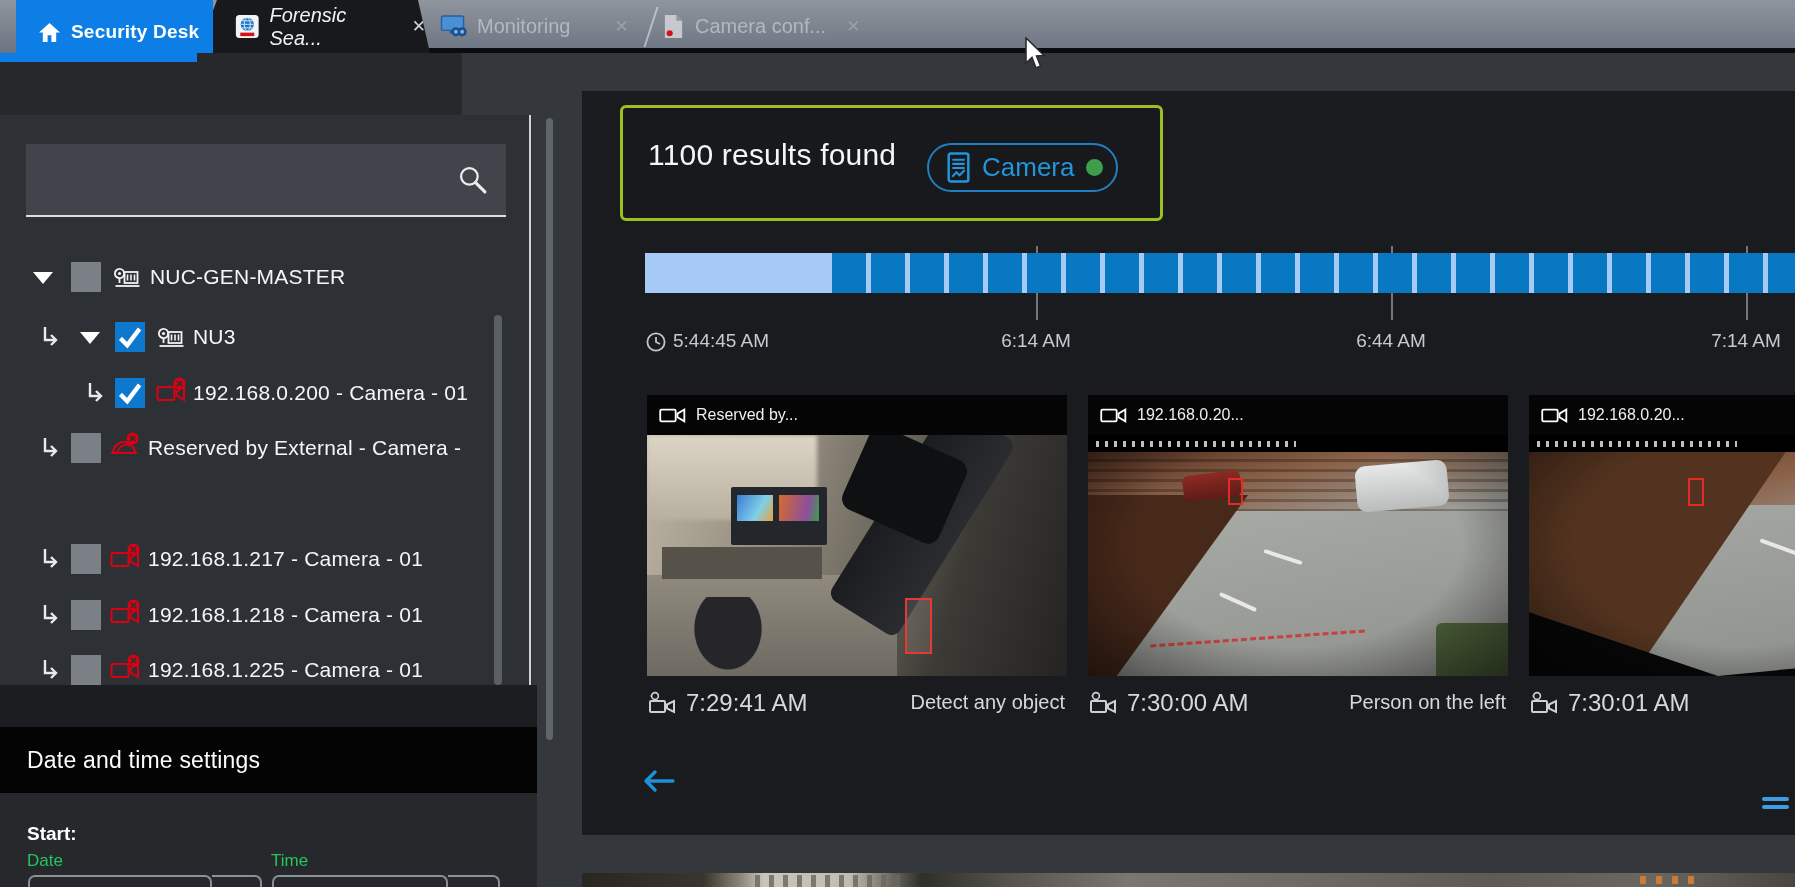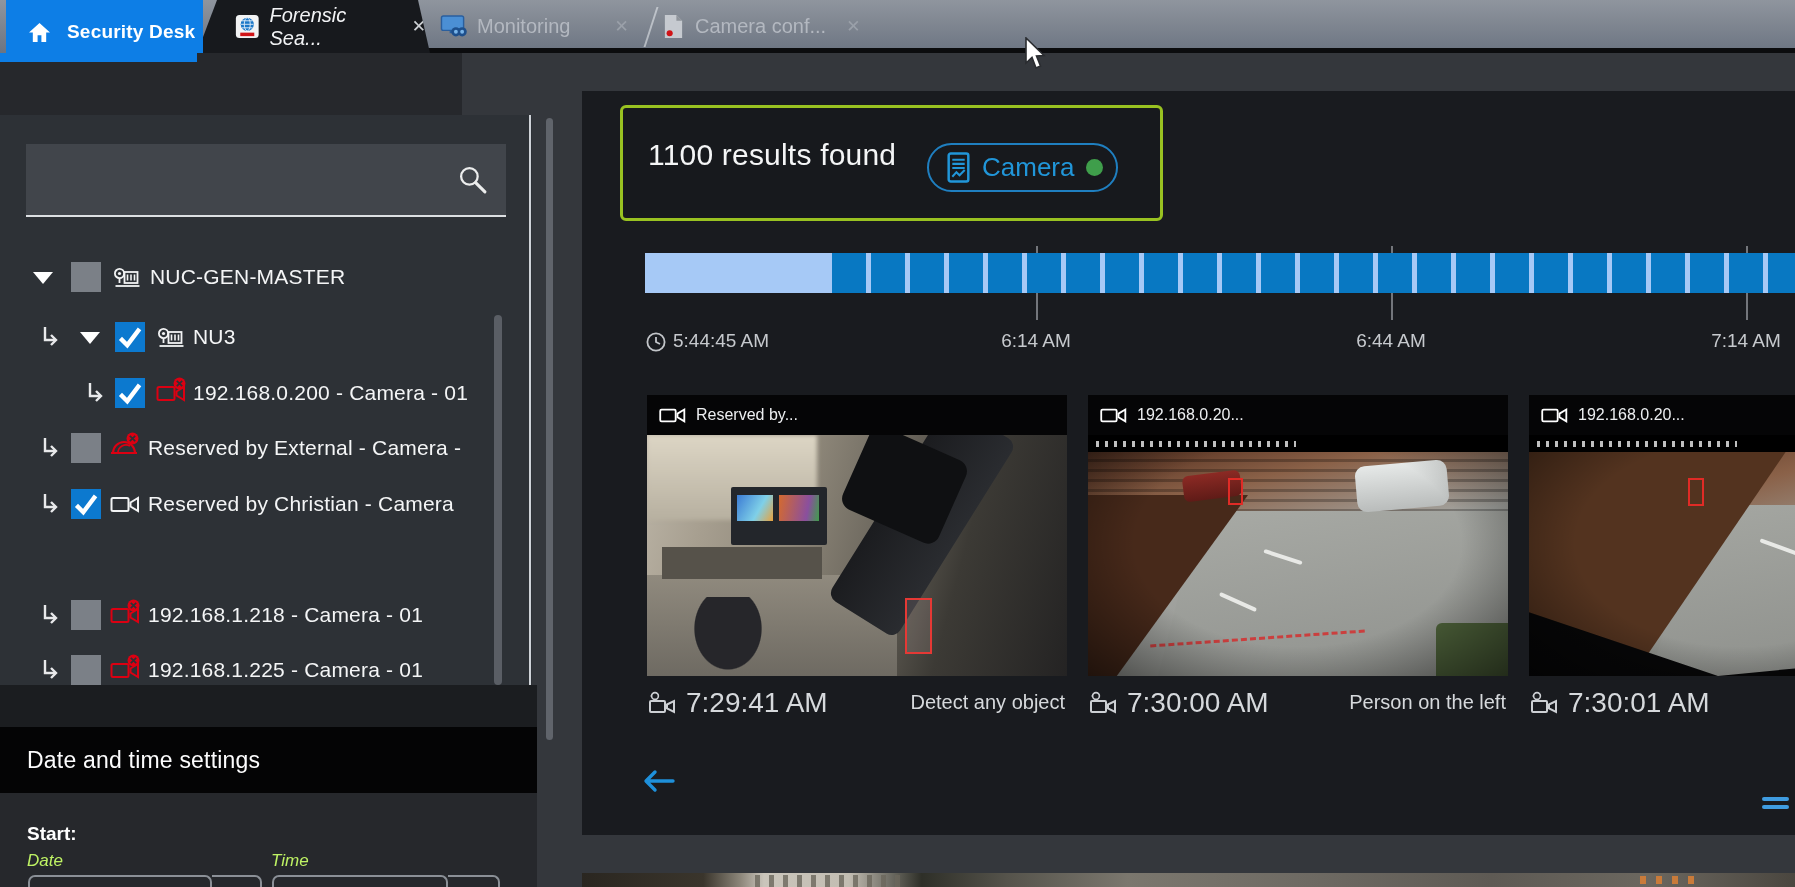--- a/index.html
+++ b/index.html
@@ -7,22 +7,22 @@
   body {
     width:1795px; height:887px; position:relative; overflow:hidden;
     background:#34373c; font-family:"Liberation Sans", sans-serif; color:#fff;
   }
   .abs { position:absolute; }
 
   
   .tabbar { left:0; top:0; width:1795px; height:53px;
     background:linear-gradient(180deg,#8f959e 0%,#7c838e 55%,#6b7482 100%); }
   .tabbar-bottom { left:420px; top:48px; width:1375px; height:5px; background:#0b0c0e; }
-  .app-btn { left:6px; top:0; width:197px; height:62px; background:var(--accent-blue,#0d7ee6);
-    display:flex; align-items:center; gap:16px; padding:8px 0 6px 22px; }
+  .app-btn { left:16px; top:0; width:197px; height:62px; background:var(--accent-blue,#0d7ee6);
+    display:flex; align-items:center; gap:10px; padding:8px 0 6px 22px; }
   .app-btn .lbl { font-size:19px; font-weight:bold; color:#fff; letter-spacing:.2px; }
   .tab-active { left:197px; top:0; width:233px; height:53px; background:#17191d;
     clip-path:polygon(20px 0, calc(100% - 12px) 0, 100% 100%, 0 100%);
     display:flex; align-items:center; gap:10px; padding:0 0 0 38px; }
   .tab-active .lbl { font-size:20px; color:#f2f3f5;font-style:italic; }
   .tab-ghost { top:0; height:53px; display:flex; align-items:center; gap:10px; }
   .tab-ghost .lbl { font-size:20px; color:#b3b8c0; }
   .tab-sep { top:7px; width:2px; height:40px; background:rgba(235,238,242,.55); transform:skewX(-18deg); }
   .close-x { font-size:17px; color:#cdd0d4; line-height:1; padding:2px 4px; cursor:default; }
   .close-x.dim { color:#9aa0a9; }
@@ -54,21 +54,21 @@
   .ticon { position:absolute; top:50%; margin-top:-11px; }
   .vscroll { left:494px; top:200px; width:8px; height:370px; background:#5a5e65; border-radius:4px; }
   .hscroll { left:27px; top:580px; width:423px; height:8px; background:#6a6e74; border-radius:4px; }
 
   .dt-gap { left:0; top:685px; width:537px; height:42px; background:#1b1d20; }
   .dt-header { left:0; top:727px; width:537px; height:66px; background:#040405;
     display:flex; align-items:center; padding-left:27px; }
   .dt-header .lbl { font-size:23px; color:#fcfcfd; letter-spacing:.2px; }
   .dt-body { left:0; top:793px; width:537px; height:94px; background:#26282c; }
   .start-lbl { left:27px; top:30px; font-size:19px; font-weight:bold; color:#fff; }
-  .field-lbl { top:58px; font-size:17px; color:#bef264;font-style:italic; }
+  .field-lbl { top:58px; font-size:17px; color:#22c55e; }
   .dt-field { top:82px; height:30px; border:2px solid #8b9097; border-bottom:none;
     border-radius:7px 7px 0 0; background:#26282c; }
   .dt-btn { top:82px; height:30px; border:2px solid #8b9097; border-bottom:none; border-left:none;
     border-radius:0 7px 0 0; background:#26282c; }
 
   
   .ws-scroll { left:546px; top:118px; width:7px; height:622px; background:#60646b; border-radius:4px; }
   .main-panel { left:582px; top:91px; width:1213px; height:744px; background:#191b1f; overflow:hidden; }
 
   .green-box { left:38px; top:14px; width:543px; height:116px; border:3px solid var(--bosch-green,#99c221);
@@ -86,21 +86,21 @@
     background:repeating-linear-gradient(90deg, var(--timeline-blue,#0878c2) 0 34px, var(--timeline-light,#a6c9f6) 34px 39px); }
   .tl-label { top:239px; font-size:19px; color:#c6c9cd; white-space:nowrap; }
 
   .card { top:304px; width:420px; height:322px; }
   .card-head { position:absolute; left:0; top:0; width:420px; height:40px; background:#050506;
     display:flex; align-items:center; gap:9px; padding-left:11px; }
   .card-head .lbl { font-size:16px; color:#eceef0; }
   .card-img { position:absolute; left:0; top:40px; width:420px; height:241px; overflow:hidden; background:#222; }
   .card-foot { position:absolute; left:0; top:293px; width:420px; height:29px;
     display:flex; align-items:center; gap:9px; }
-  .card-foot .time { font-size:28px; color:#d6d9dc; }
+  .card-foot .time { font-size:24px; color:#d6d9dc; }
   .card-foot .event { position:absolute; right:2px; font-size:20px; color:#d6d9dc; }
 
   
   .s1-base { inset:0; background:linear-gradient(105deg,#bcb5a7 0%,#a79f90 16%,#90897b 34%,#6f6a60 52%,#3c3a35 72%,#242323 100%); }
   .s1-light { left:0; top:0; width:170px; height:85px; background:linear-gradient(180deg,#ddd6c5,#b7b0a0); filter:blur(2px); }
   .s1-mon { left:84px; top:52px; width:96px; height:58px; background:#23262b; border-radius:2px; }
   .s1-mon i { position:absolute; display:block; }
   .s1-mon .m1 { left:6px; top:8px; width:36px; height:26px; background:linear-gradient(120deg,#3b7bd4,#7fd0e8 60%,#e8a13c); }
   .s1-mon .m2 { left:48px; top:8px; width:40px; height:26px; background:linear-gradient(100deg,#d46a2f,#8a4f9e 70%,#3f9e4b); }
   .s1-arm { left:235px; top:-30px; width:80px; height:230px; background:linear-gradient(90deg,#1b1c1f,#2a2c30); transform:rotate(32deg); border-radius:10px; }
@@ -327,37 +327,36 @@
         <svg width="28" height="22" style="position:absolute">
             <use href="#i-dome"></use>
           </svg>
         <svg width="13" height="13" style="position:absolute; left:16px; top:-5px">
             <use href="#i-badge"></use>
           </svg>
       </span>
       <span class="lbl" style="left:148px">Reserved by External - Camera -</span>
     </div>
 
-    <div class="trow" style="top:367px">
+
+    <div class="trow" style="top:422px">
       <svg class="elbow" style="left:40px" width="22" height="22">
           <use href="#i-elbow"></use>
         </svg>
-      <div class="cb on" style="left:71px">
-        <svg width="30" height="30">
-            <use href="#i-check"></use>
-          </svg>
-      </div>
-      <span class="ticon" style="left:110px; color:#f2f3f4">
+      <div class="cb off" style="left:71px"></div>
+      <span class="ticon" style="left:110px; color:#dc0012">
         <svg width="30" height="22" style="position:absolute">
             <use href="#i-cam"></use>
           </svg>
-      </span>
-      <span class="lbl" style="left:148px">Reserved by Christian - Camera</span>
-    </div>
-
+        <svg width="13" height="13" style="position:absolute; left:17px; top:-5px">
+            <use href="#i-badge"></use>
+          </svg>
+      </span>
+      <span class="lbl" style="left:148px">192.168.1.217 - Camera - 01</span>
+    </div>
 
     <div class="trow" style="top:478px">
       <svg class="elbow" style="left:40px" width="22" height="22">
           <use href="#i-elbow"></use>
         </svg>
       <div class="cb off" style="left:71px"></div>
       <span class="ticon" style="left:110px; color:#dc0012">
         <svg width="30" height="22" style="position:absolute">
             <use href="#i-cam"></use>
           </svg>

